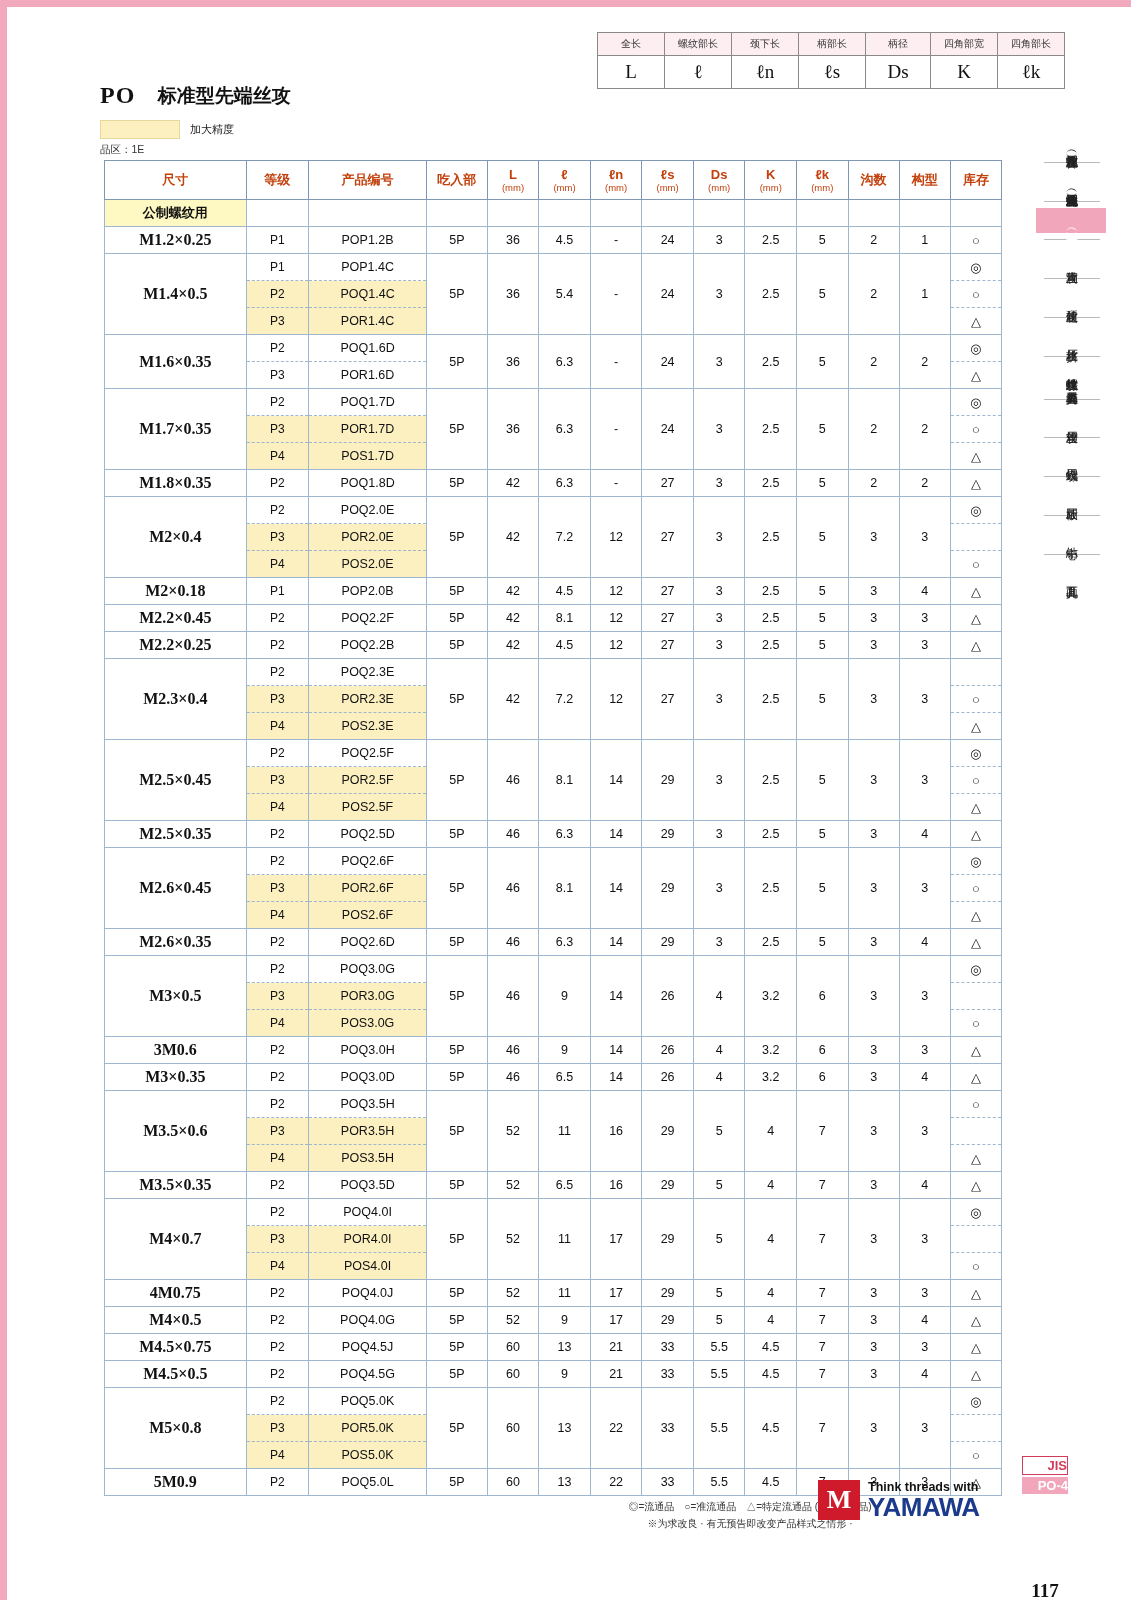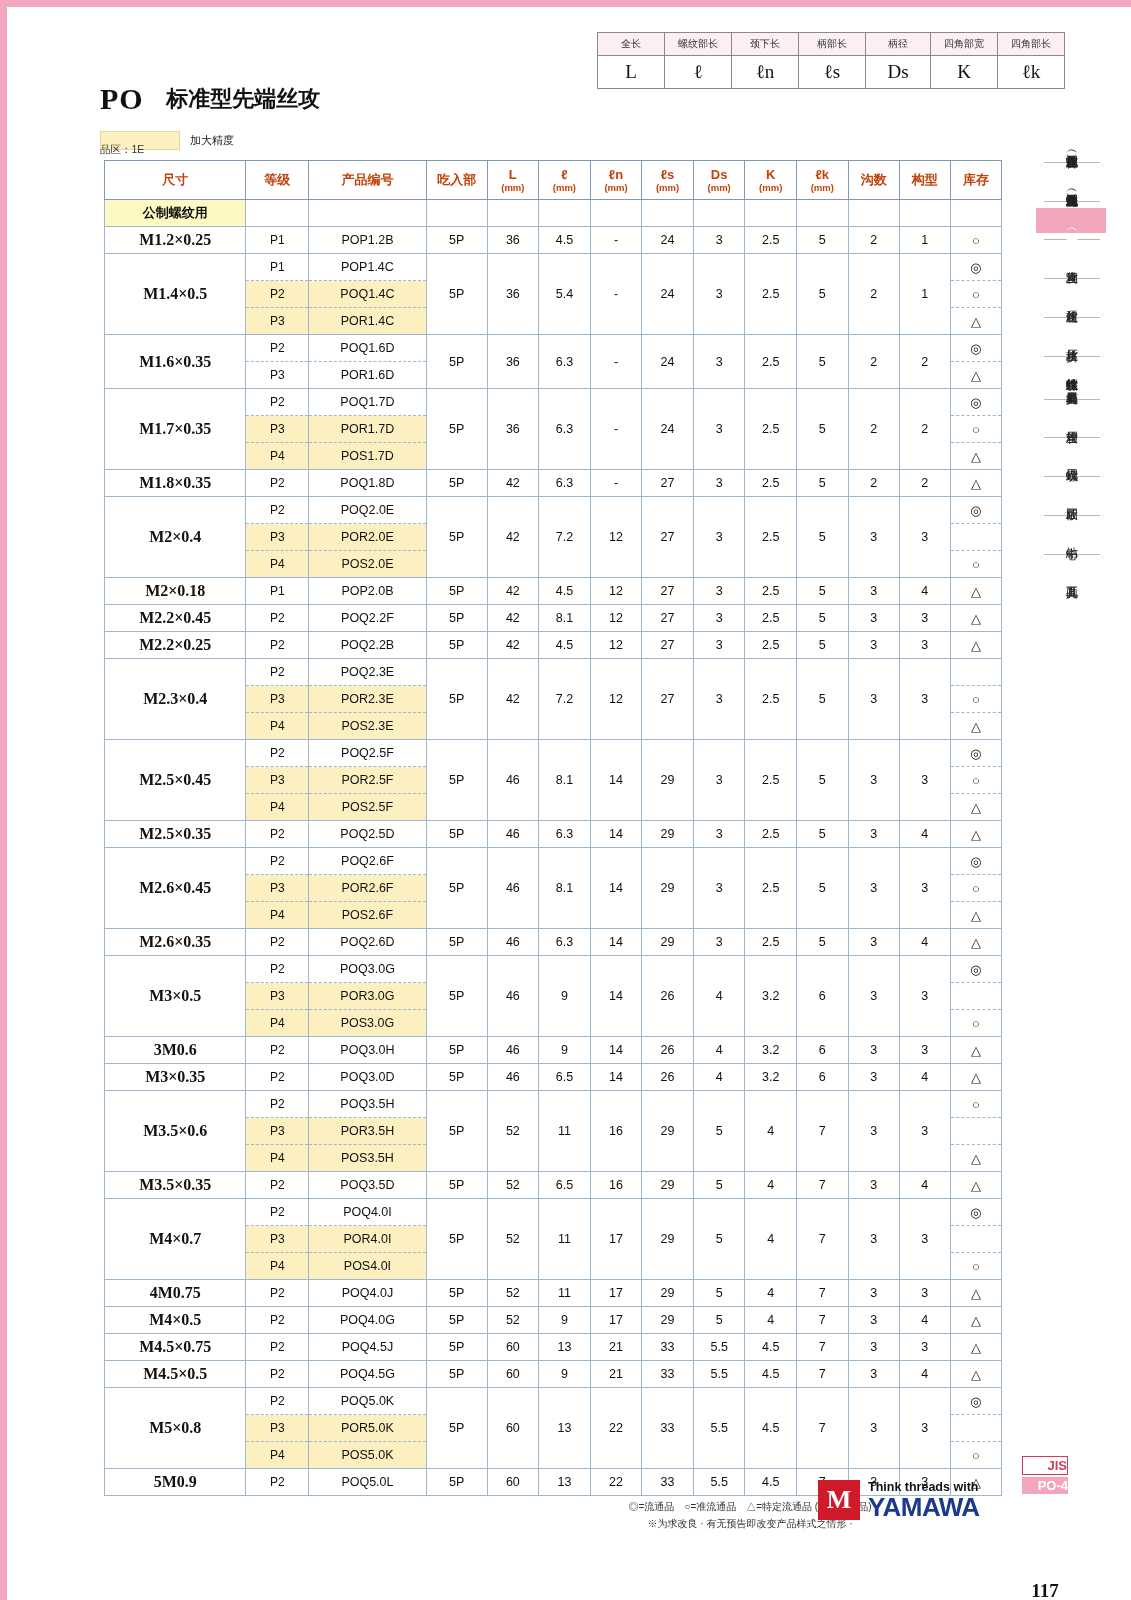--- a/index.html
+++ b/index.html
@@ -16,33 +16,33 @@
   .legend{position:absolute;left:597px;top:32px;border-collapse:collapse;border-radius:18px;}
   .legend td{border:1px solid #8a8a8a;text-align:center;}
   .legend .lh td{height:22px;font-size:10px;background:#fdeef2;color:#333;padding:0 4px;}
   .legend .lv td{height:30px;font-size:19px;font-family:"Liberation Serif", serif;background:#fff;}
   .legend td.c1{width:58px;} .legend td.c2{width:58px;} .legend td.c3{width:58px;}
   .legend td.c4{width:58px;} .legend td.c5{width:56px;} .legend td.c6{width:58px;}
   .legend td.c7{width:58px;}
 
   
   .title-wrap{position:absolute;left:100px;top:82px;}
-  .title-po{font-family:"Liberation Serif", serif;font-weight:bold;font-size:30px;letter-spacing:1px;display:inline-block;vertical-align:middle;}
-  .title-cn{font-size:22px;font-weight:bold;margin-left:18px;display:inline-block;vertical-align:middle;}
-  .legend-accuracy{position:absolute;left:100px;top:120px;display:flex;align-items:center;margin-top:11px;}
+  .title-po{font-family:"Liberation Serif", serif;font-weight:bold;font-size:24px;letter-spacing:1px;display:inline-block;vertical-align:middle;}
+  .title-cn{font-size:19px;font-weight:bold;margin-left:18px;display:inline-block;vertical-align:middle;}
+  .legend-accuracy{position:absolute;left:100px;top:120px;display:flex;align-items:center;}
   .swatch{width:78px;height:17px;background:#fdf0c0;border:1px solid #e6d79a;}
   .legend-accuracy span{font-size:11px;margin-left:10px;color:#222;}
   .hinku{position:absolute;left:100px;top:143px;font-size:10.5px;color:#333;}
 
   
   table.main{position:absolute;left:104px;top:160px;border-collapse:collapse;width:898px;
     font-size:12.5px;}
   table.main td,table.main th{border:1px solid #9fb6cf;text-align:center;vertical-align:middle;padding:0;}
   table.main thead th{background:#fff;height:38px;font-size:13px;font-weight:bold;color:#c2410c;border:1px solid #7f98b5;}
-  table.main thead th .u{display:block;font-size:9.5px;font-weight:bold;}
+  table.main thead th .u{display:block;font-size:9.5px;font-weight:normal;}
   .c-size{width:144px;}.c-grade{width:64px;}.c-code{width:120px;}.c-eat{width:62px;}
   .c-l{width:52px;}.c-ll{width:52px;}.c-ln{width:52px;}.c-ls{width:52px;}
   .c-ds{width:52px;}.c-k{width:52px;}.c-lk{width:52px;}.c-groove{width:52px;}
   .c-type{width:52px;}.c-stock{width:52px;}
   .row-sub td{background:#fef9c3;height:26px;text-align:left;padding-left:36px;font-weight:bold;font-size:13px;}
   .sz{font-family:"Liberation Serif", serif;font-weight:bold;font-size:16px;}
   td.h26{height:26px;}
   .gr{font-size:12px;}
   .g-hl{background:#fdf0c0;}
   .code{font-size:12.5px;}

